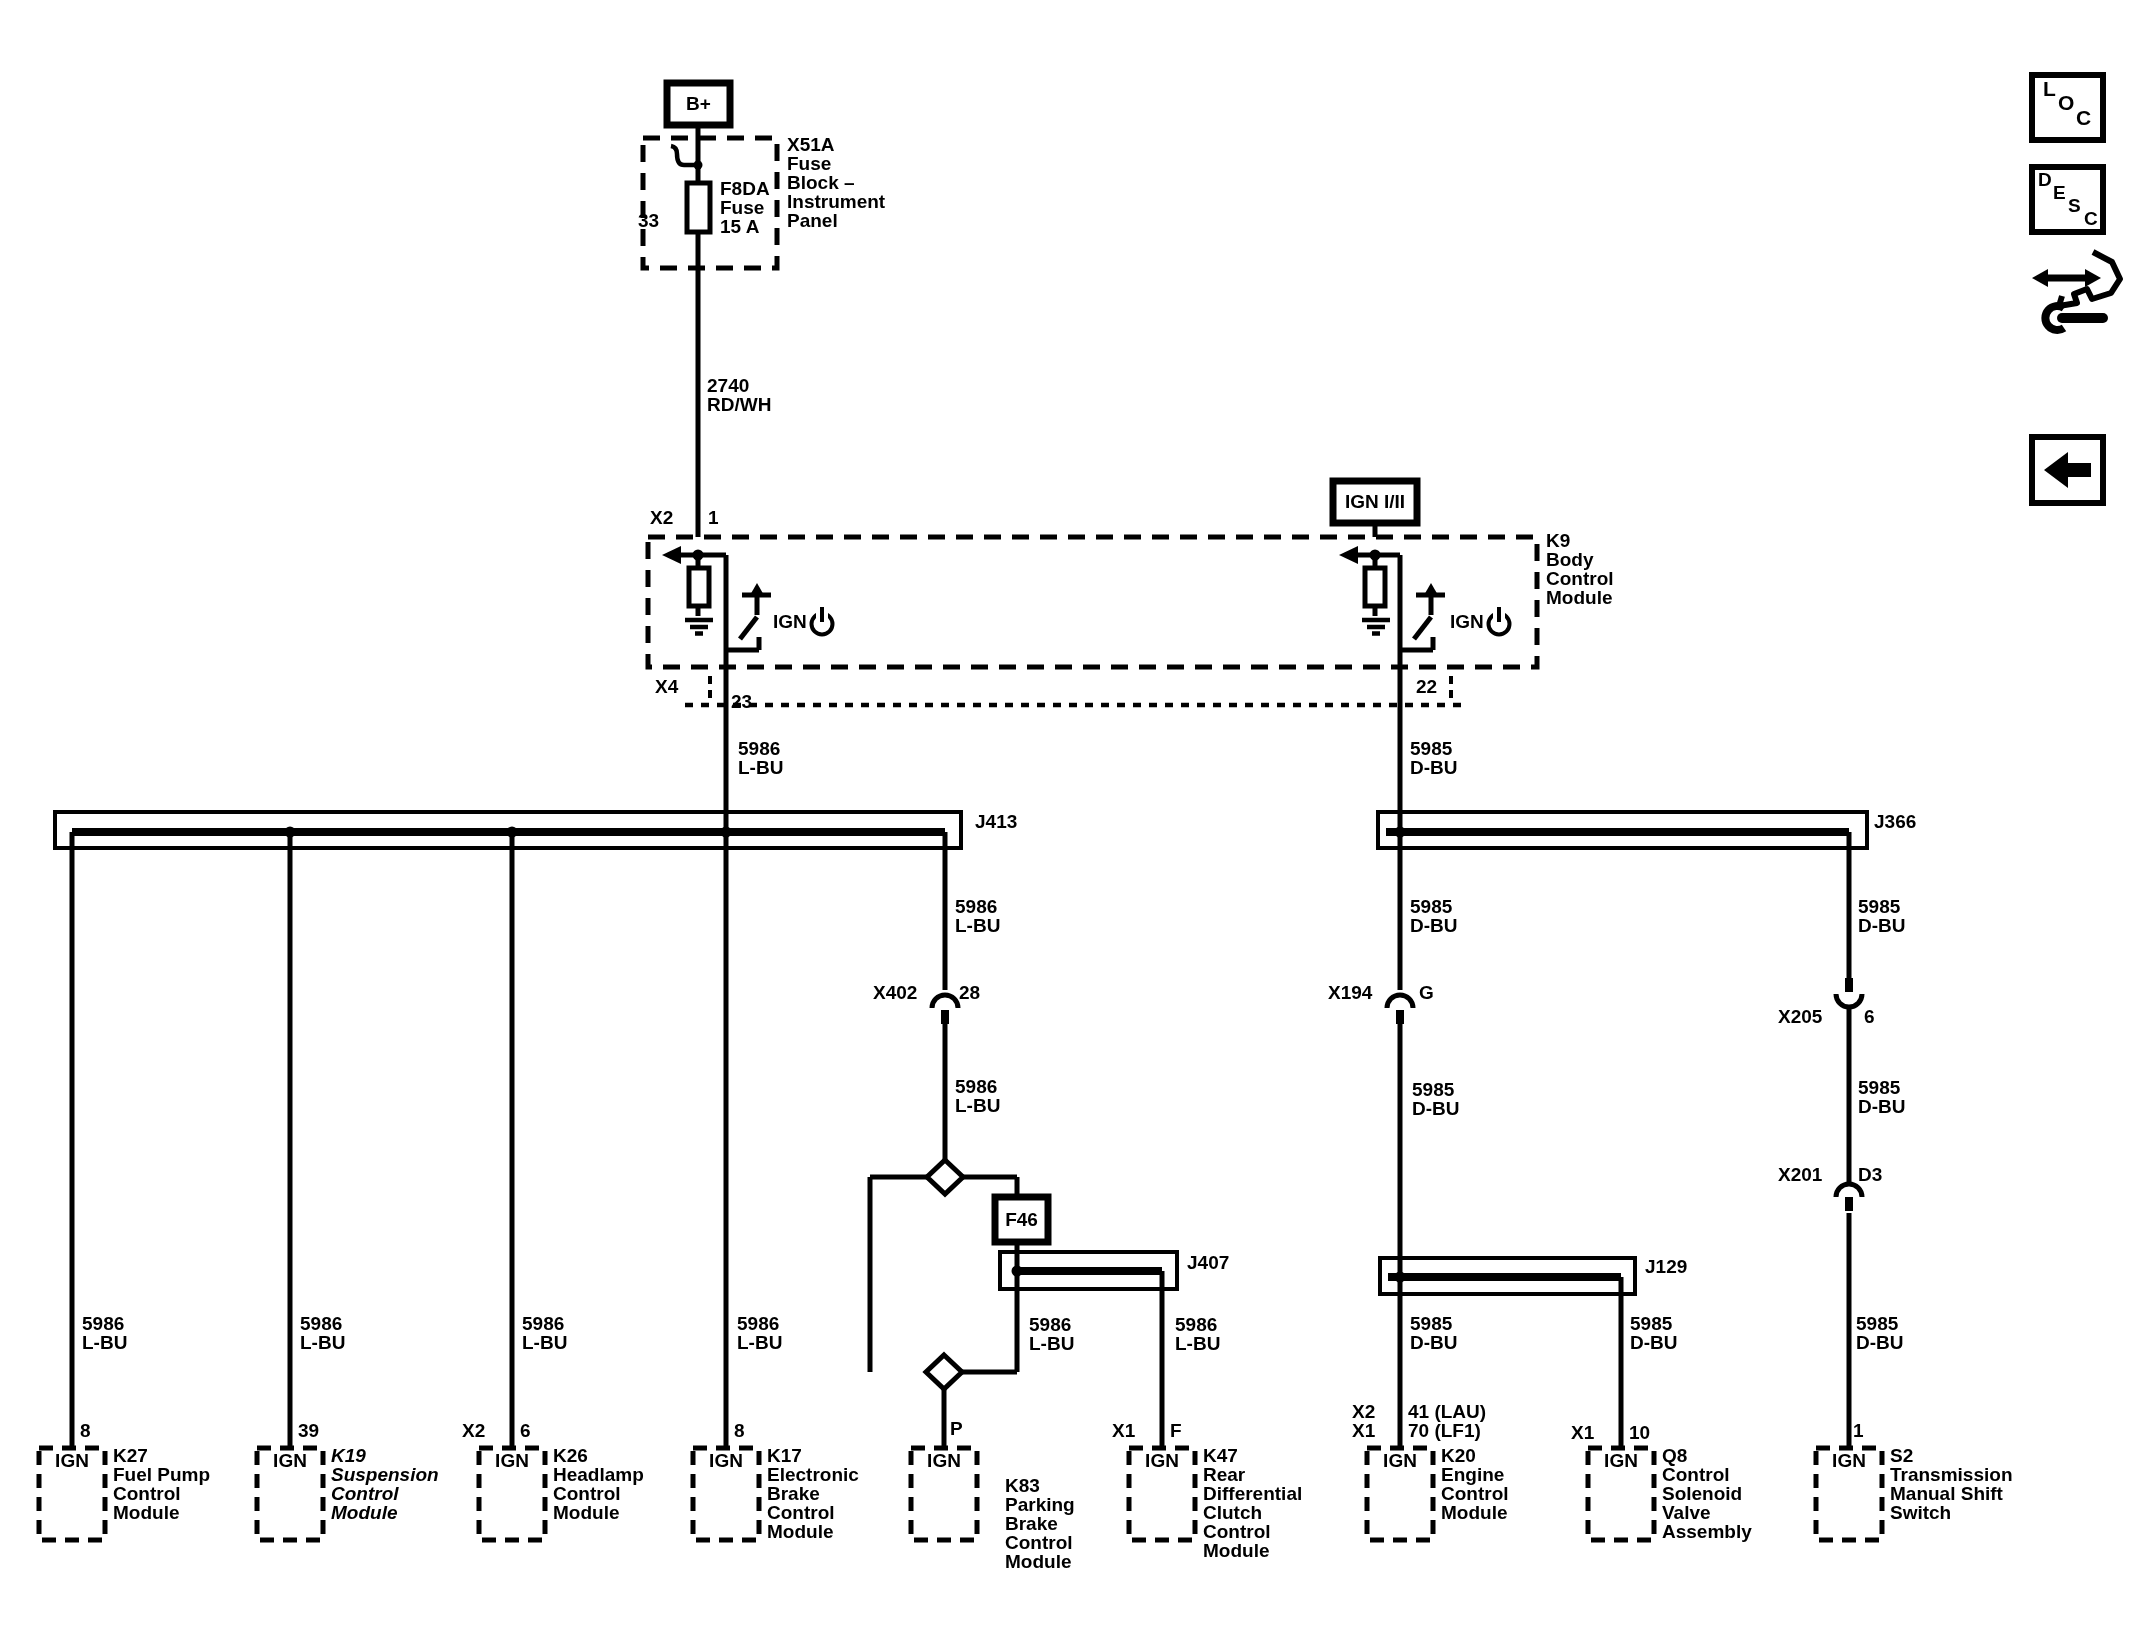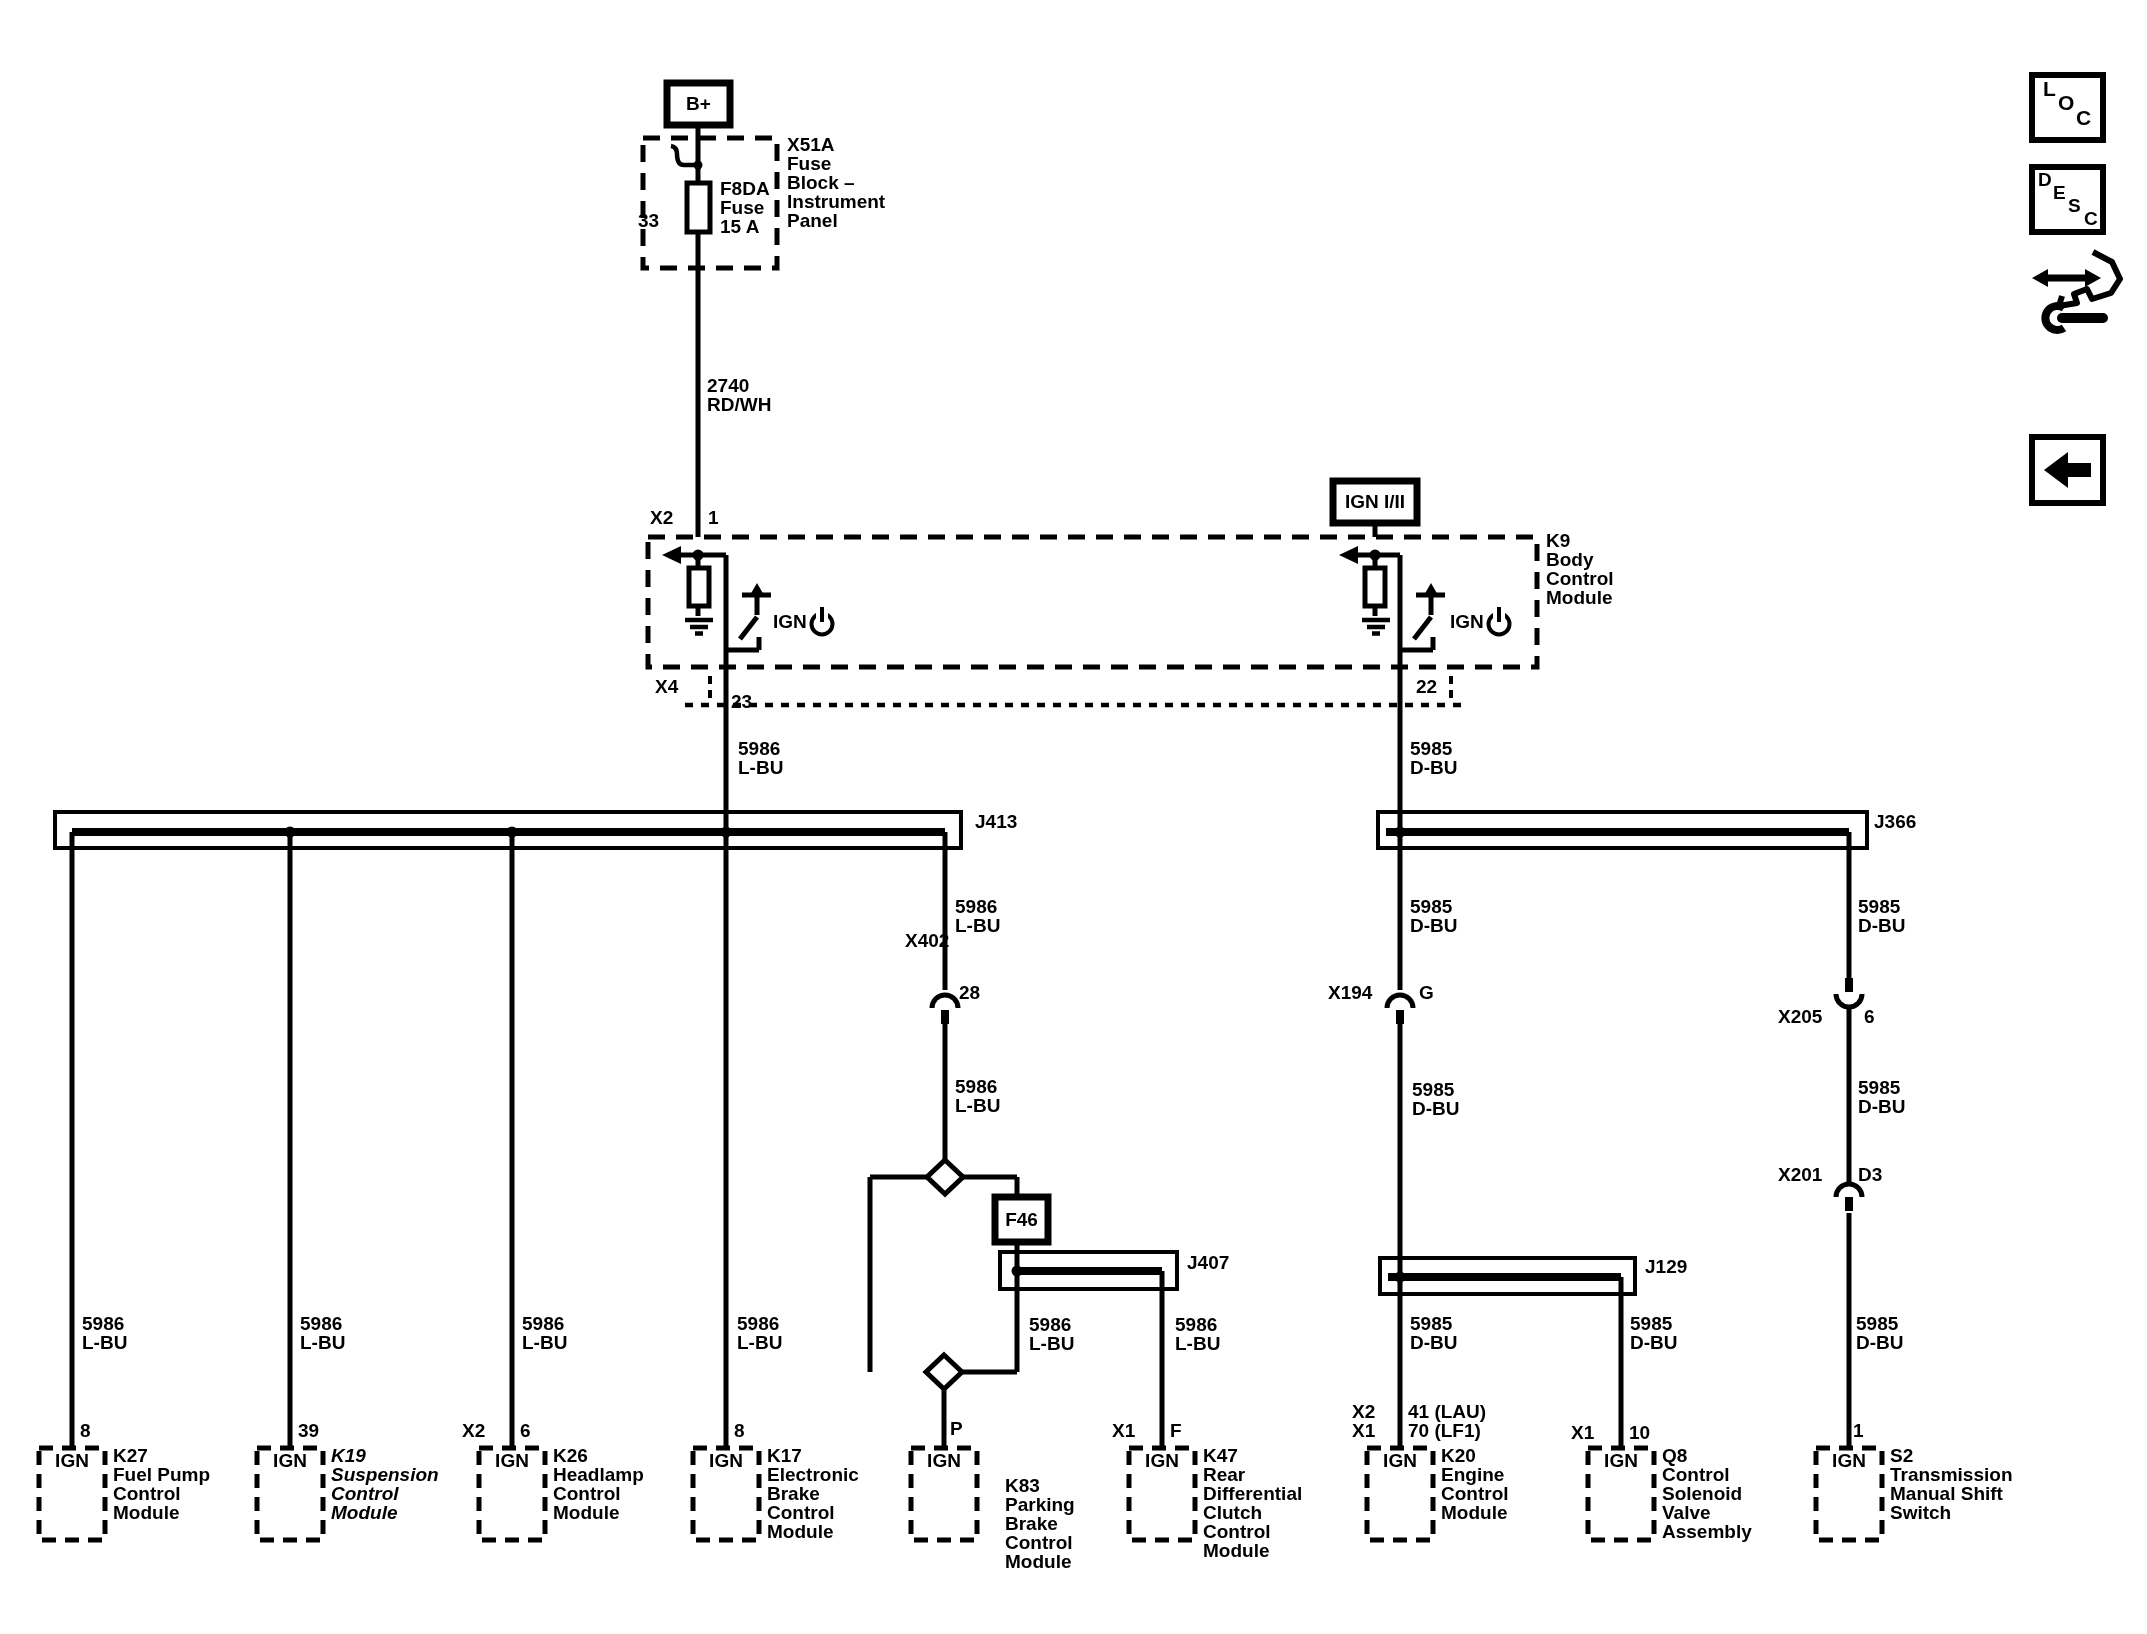--- a/index.html
+++ b/index.html
@@ -219,21 +219,21 @@
 <div class="lbl" style="left:975px;top:812px;">J413</div>
 <div class="lbl" style="left:1874px;top:812px;">J366</div>
 
 <div class="lbl" style="left:955px;top:897px;">5986
 L-BU</div>
 <div class="lbl" style="left:1410px;top:897px;">5985
 D-BU</div>
 <div class="lbl" style="left:1858px;top:897px;">5985
 D-BU</div>
 
-<div class="lbl r" style="left:873px;top:931px;width:50px;margin-left:32px;">X402</div>
+<div class="lbl r" style="left:873px;top:983px;width:50px;">X402</div>
 <div class="lbl" style="left:959px;top:983px;">28</div>
 <div class="lbl r" style="left:1328px;top:983px;width:50px;">X194</div>
 <div class="lbl" style="left:1419px;top:983px;">G</div>
 <div class="lbl r" style="left:1778px;top:1007px;width:48px;">X205</div>
 <div class="lbl" style="left:1864px;top:1007px;">6</div>
 
 <div class="lbl" style="left:955px;top:1077px;">5986
 L-BU</div>
 <div class="lbl" style="left:1412px;top:1080px;">5985
 D-BU</div>

